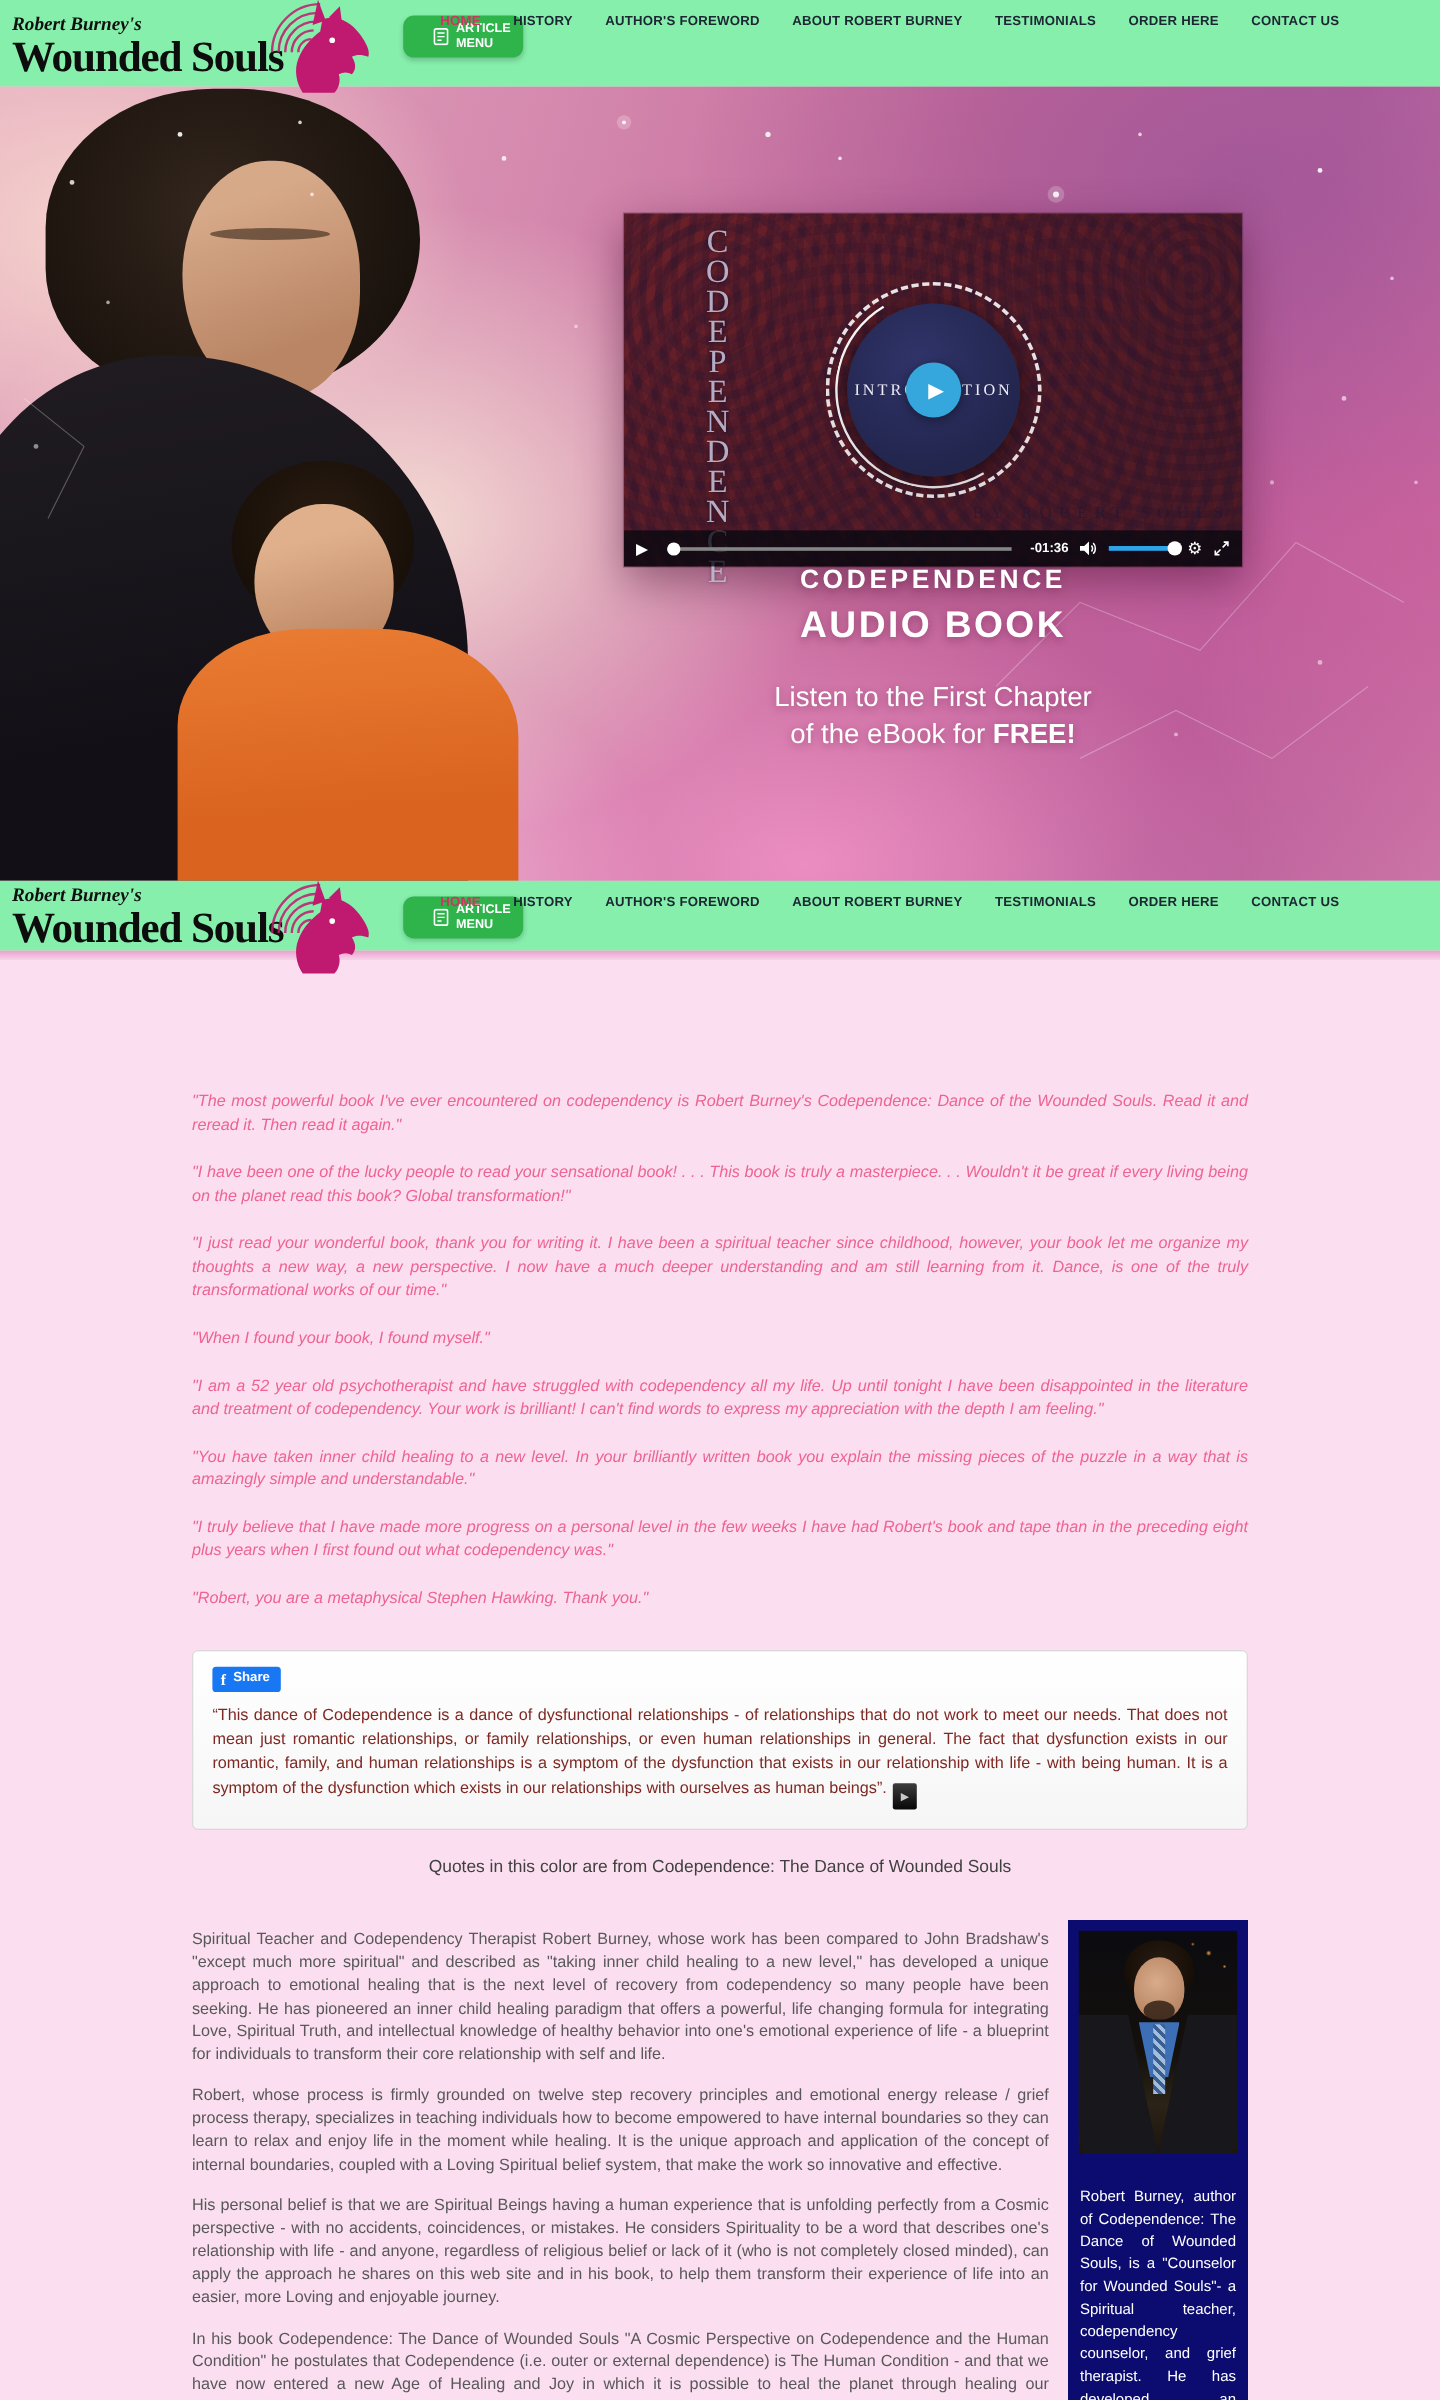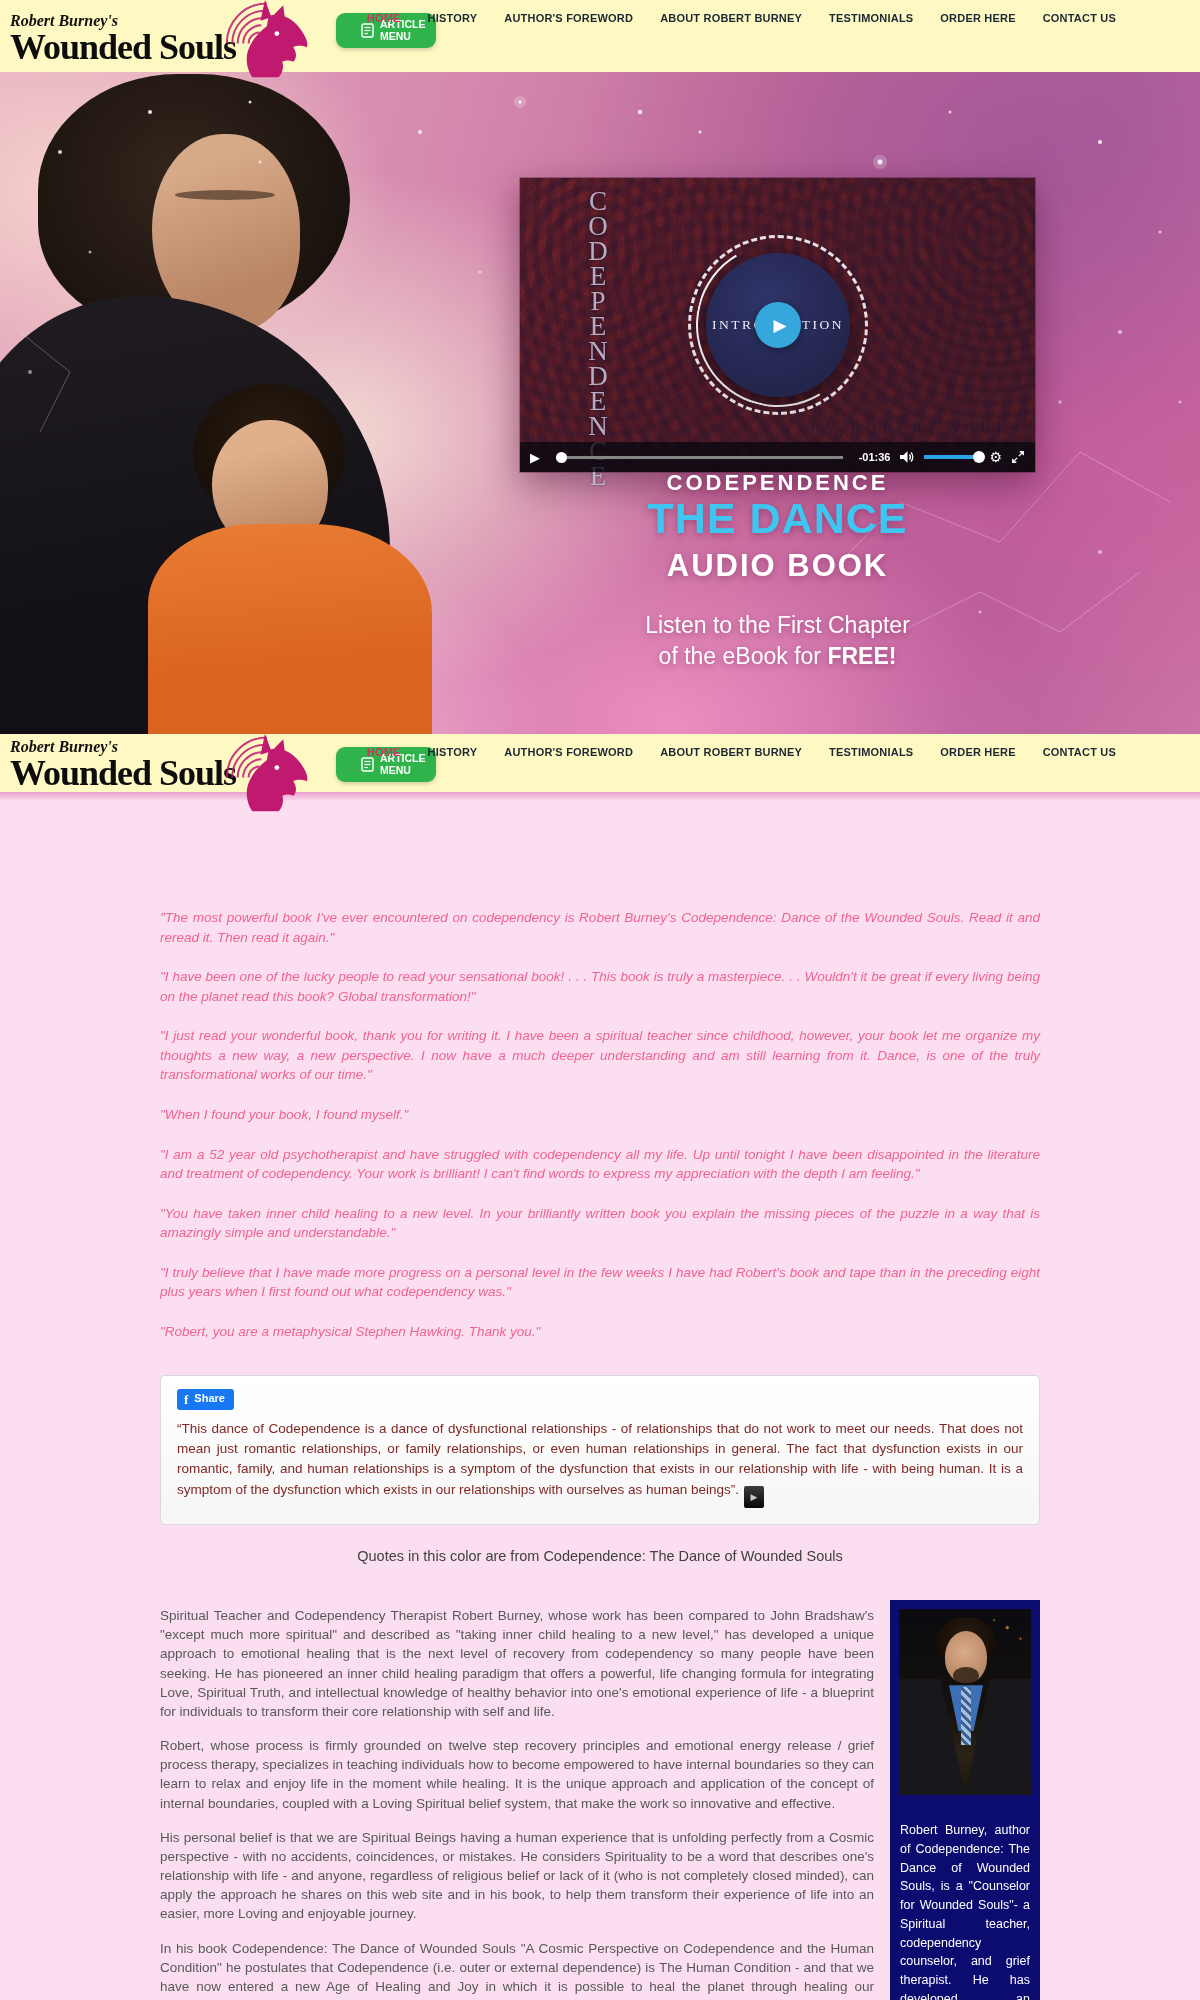--- a/index.html
+++ b/index.html
@@ -1,21 +1,21 @@
 <!DOCTYPE html>
 <html style="--accent-pink: #ee6392; --book-quote-maroon: #7f2823; --nav-active: #cd3660; --menu-green: #2fb44c; --hero-cyan: #3ec6f0; --facebook-blue: #1877f2; --sidebar-navy: #0c0c70;"><head>
 <meta charset="utf-8">
 <style>
   * { margin:0; padding:0; box-sizing:border-box; }
   html,body { background:#fbdff0; }
   .page { width:1200px; height:2000px; position:relative; overflow:hidden; background:#fbdff0;
           font-family:"Liberation Sans", sans-serif; }
 
   
-  .site-header { position:relative; background:#fef9c3; z-index:6; }
+  .site-header { position:relative; background:#86efac; z-index:6; }
   .site-header.h1 { height:72px; }
   .site-header.h2 { height:58px; }
   .logo-wrap { position:absolute; left:10px; top:12px; display:flex; cursor:pointer; }
   .h2 .logo-wrap { top:4px; }
   .logo-l1 { font:italic 700 16px/1.1 "Liberation Serif", serif; color:#101010; }
   .logo-l2 { font:700 36px/0.95 "Liberation Serif", serif; color:#0d0d0d; letter-spacing:-1px; }
   .unicorn { position:absolute; left:206px; top:-2px; width:118px; height:82px; }
   .article-btn { position:absolute; left:336px; top:13px; display:flex; align-items:center; gap:6px;
                  background:var(--menu-green,#2fb44c); color:#fff; border:none; border-radius:9px;
                  padding:6px 10px 6px 25px; font:700 10.5px/1.1 "Liberation Sans", sans-serif;
@@ -275,21 +275,20 @@
         <span class="c-ico">
           <svg width="14" height="14" viewBox="0 0 16 16" fill="none" stroke="#fff" stroke-width="1.5">
               <path d="M10 2 H14 V6 M14 2 L9 7 M6 14 H2 V10 M2 14 L7 9"></path>
             </svg>
         </span>
       </div>
     </div>
 
     <div class="hero-caption">
       <div class="hc-kicker">CODEPENDENCE</div>
-      <div class="hc-line1">THE DANCE</div>
       <div class="hc-sub">AUDIO BOOK</div>
       <div class="hc-cta">
         <span>Listen to the First Chapter</span><br>
         <span>of the eBook for </span><span class="hc-free">FREE!</span>
       </div>
     </div>
   </section>
 
   <header class="site-header h2">
     <div class="logo-wrap">

